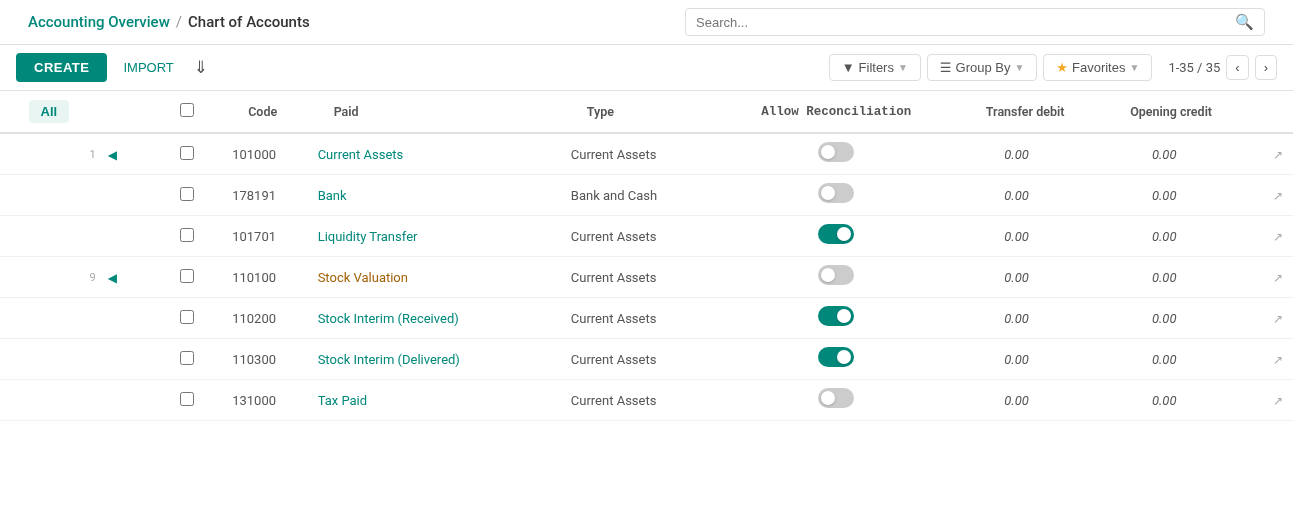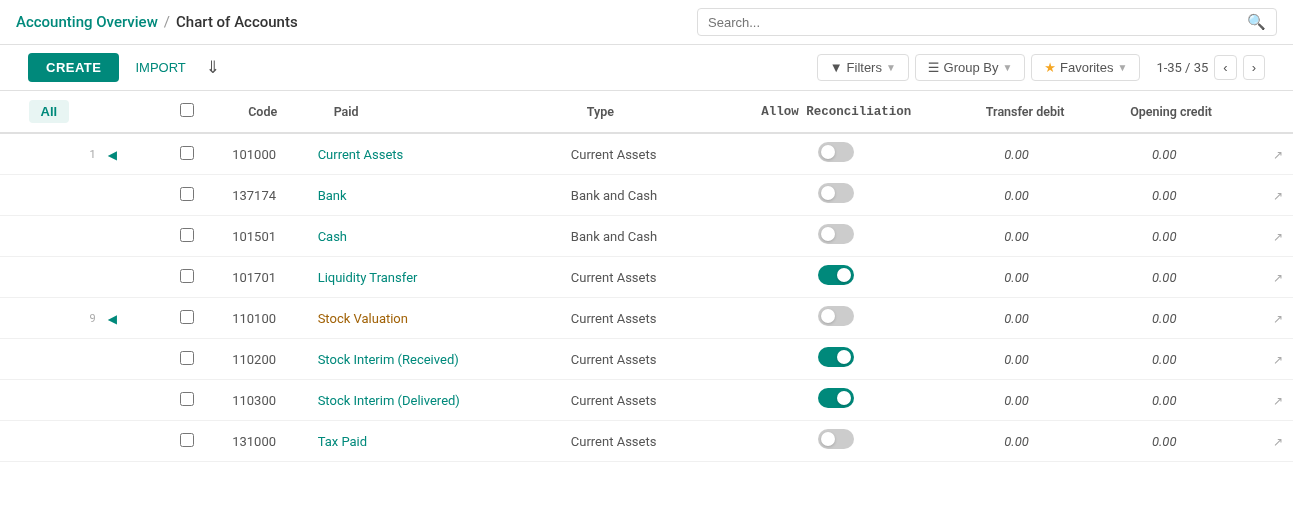--- a/index.html
+++ b/index.html
@@ -1,32 +1,32 @@
 <!DOCTYPE html>
 <html><head>
   <meta charset="utf-8">
   <style>
     * { box-sizing: border-box; margin: 0; padding: 0; }
     body { font-family: -apple-system, BlinkMacSystemFont, 'Segoe UI', Roboto, sans-serif; font-size: 13px; color: #333; background: #fff; }
 
     .top-bar {
       display: flex; align-items: center; justify-content: space-between;
-      padding: 8px 16px; border-bottom: 1px solid #e0e0e0;
+      padding: 8px 28px; border-bottom: 1px solid #e0e0e0;
     }
     .breadcrumb { display: flex; align-items: center; gap: 6px; font-size: 15px; }
     .breadcrumb-link { color: #00897b; text-decoration: none; font-weight: 500; }
     .breadcrumb-sep { color: #999; }
     .breadcrumb-current { color: #333; font-weight: 500; }
     .search-bar { display: flex; align-items: center; border: 1px solid #ddd; border-radius: 4px; padding: 4px 10px; width: 580px; }
     .search-bar input { border: none; outline: none; width: 100%; font-size: 13px; color: #666; }
     .search-icon { color: #888; font-size: 15px; cursor: pointer; }
 
     .action-bar {
       display: flex; align-items: center; justify-content: space-between;
-      padding: 8px 28px; border-bottom: 1px solid #e0e0e0;
+      padding: 8px 16px; border-bottom: 1px solid #e0e0e0;
     }
     .action-left { display: flex; align-items: center; gap: 12px; }
     .btn-create { background: #00897b; color: #fff; border: none; border-radius: 4px; padding: 7px 18px; font-size: 13px; font-weight: 600; cursor: pointer; letter-spacing: 0.5px; }
     .btn-import { background: none; border: none; color: #00897b; font-size: 13px; font-weight: 500; cursor: pointer; padding: 7px 4px; }
     .btn-download { background: none; border: none; color: #555; font-size: 17px; cursor: pointer; padding: 4px; }
 
     .action-right { display: flex; align-items: center; gap: 6px; }
     .filter-btn { display: flex; align-items: center; gap: 4px; border: 1px solid #ddd; border-radius: 4px; padding: 5px 12px; background: #fff; cursor: pointer; font-size: 13px; color: #555; }
     .pagination { display: flex; align-items: center; gap: 6px; font-size: 13px; color: #555; margin-left: 10px; }
     .pag-btn { border: 1px solid #ddd; border-radius: 4px; padding: 4px 8px; background: #fff; cursor: pointer; color: #555; font-size: 13px; }
@@ -149,38 +149,22 @@
       </label>
     </td>
           <td class="col-debit right">0.00</td>
           <td class="col-credit right">0.00</td>
           <td class="col-expand"><span class="expand-icon" style="color:#aaa;font-size:12px;">↗</span></td>
         </tr>
         <tr>
           <td class="row-num col-rownum"></td>
           <td class="col-arrow"></td>
           <td class="checkbox-cell col-checkbox"><input type="checkbox" style=""></td>
-          <td class="col-code code">137174</td>
+          <td class="col-code code">178191</td>
           <td class="col-name name" style="color:#00897b;cursor:pointer;">Bank</td>
-          <td class="col-type">Bank and Cash</td>
-          <td class="col-reconcile" style="text-align:center;">
-      <label class="toggle">
-        <span class="toggle-slider off"></span>
-      </label>
-    </td>
-          <td class="col-debit right">0.00</td>
-          <td class="col-credit right">0.00</td>
-          <td class="col-expand"><span class="expand-icon" style="color:#aaa;font-size:12px;">↗</span></td>
-        </tr>
-        <tr>
-          <td class="row-num col-rownum"></td>
-          <td class="col-arrow"></td>
-          <td class="checkbox-cell col-checkbox"><input type="checkbox" style=""></td>
-          <td class="col-code code">101501</td>
-          <td class="col-name name" style="color:#00897b;cursor:pointer;">Cash</td>
           <td class="col-type">Bank and Cash</td>
           <td class="col-reconcile" style="text-align:center;">
       <label class="toggle">
         <span class="toggle-slider off"></span>
       </label>
     </td>
           <td class="col-debit right">0.00</td>
           <td class="col-credit right">0.00</td>
           <td class="col-expand"><span class="expand-icon" style="color:#aaa;font-size:12px;">↗</span></td>
         </tr>

